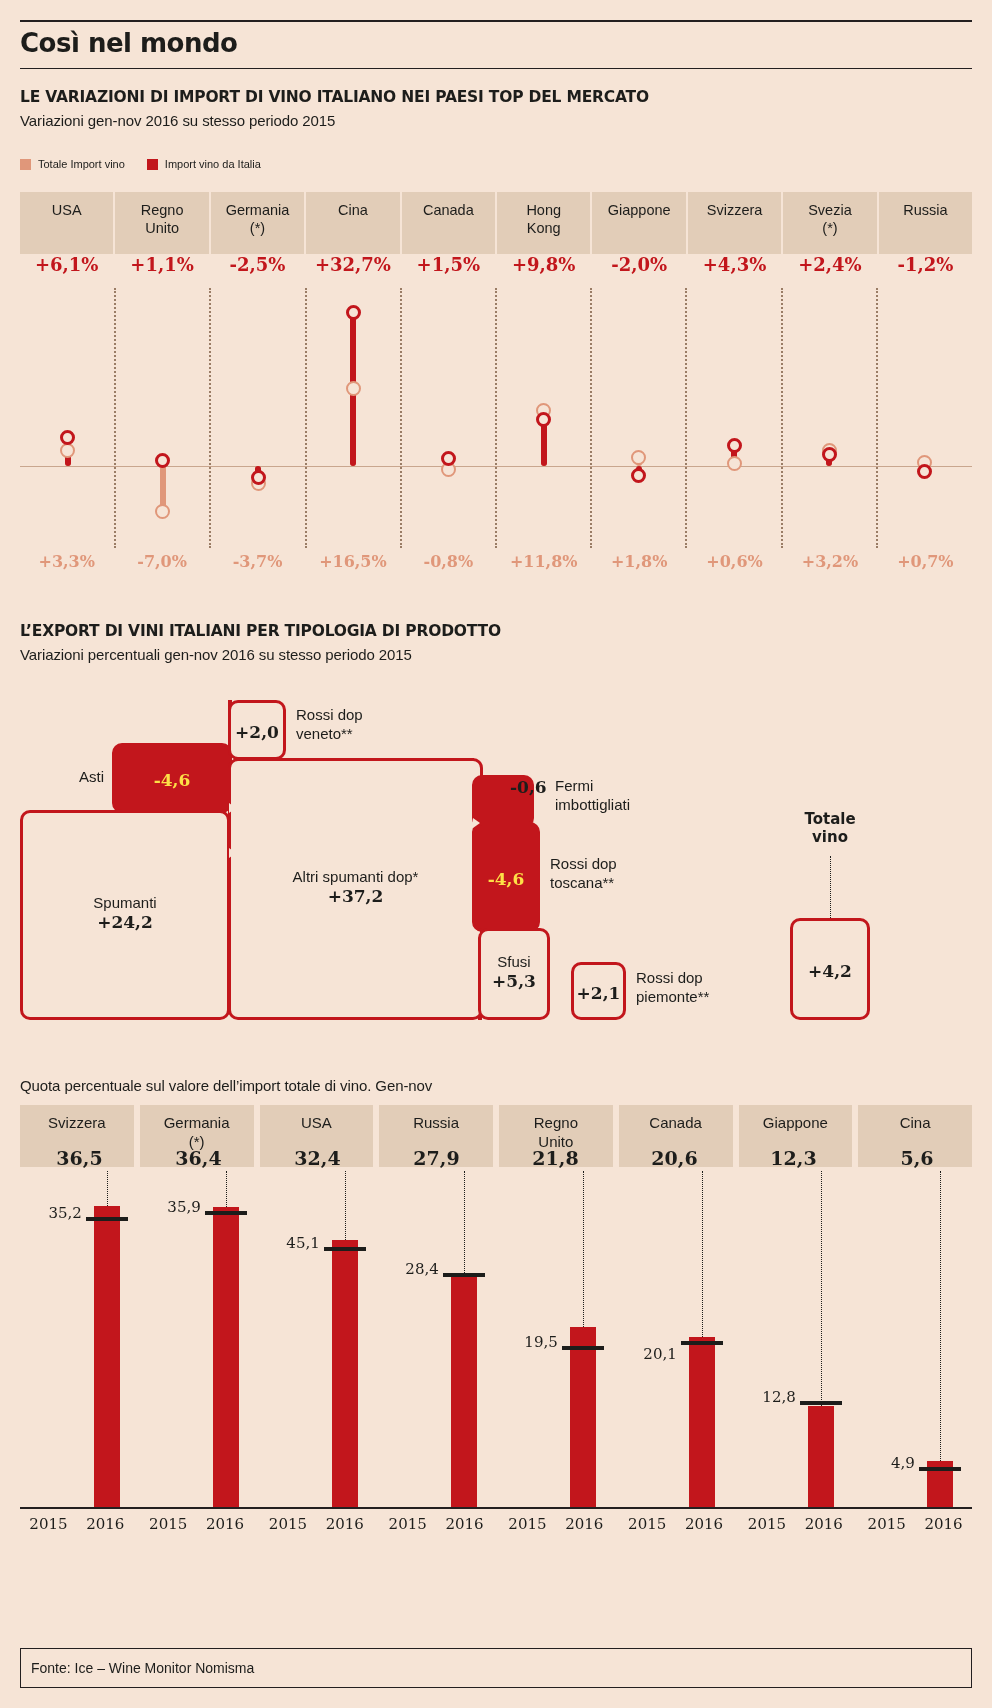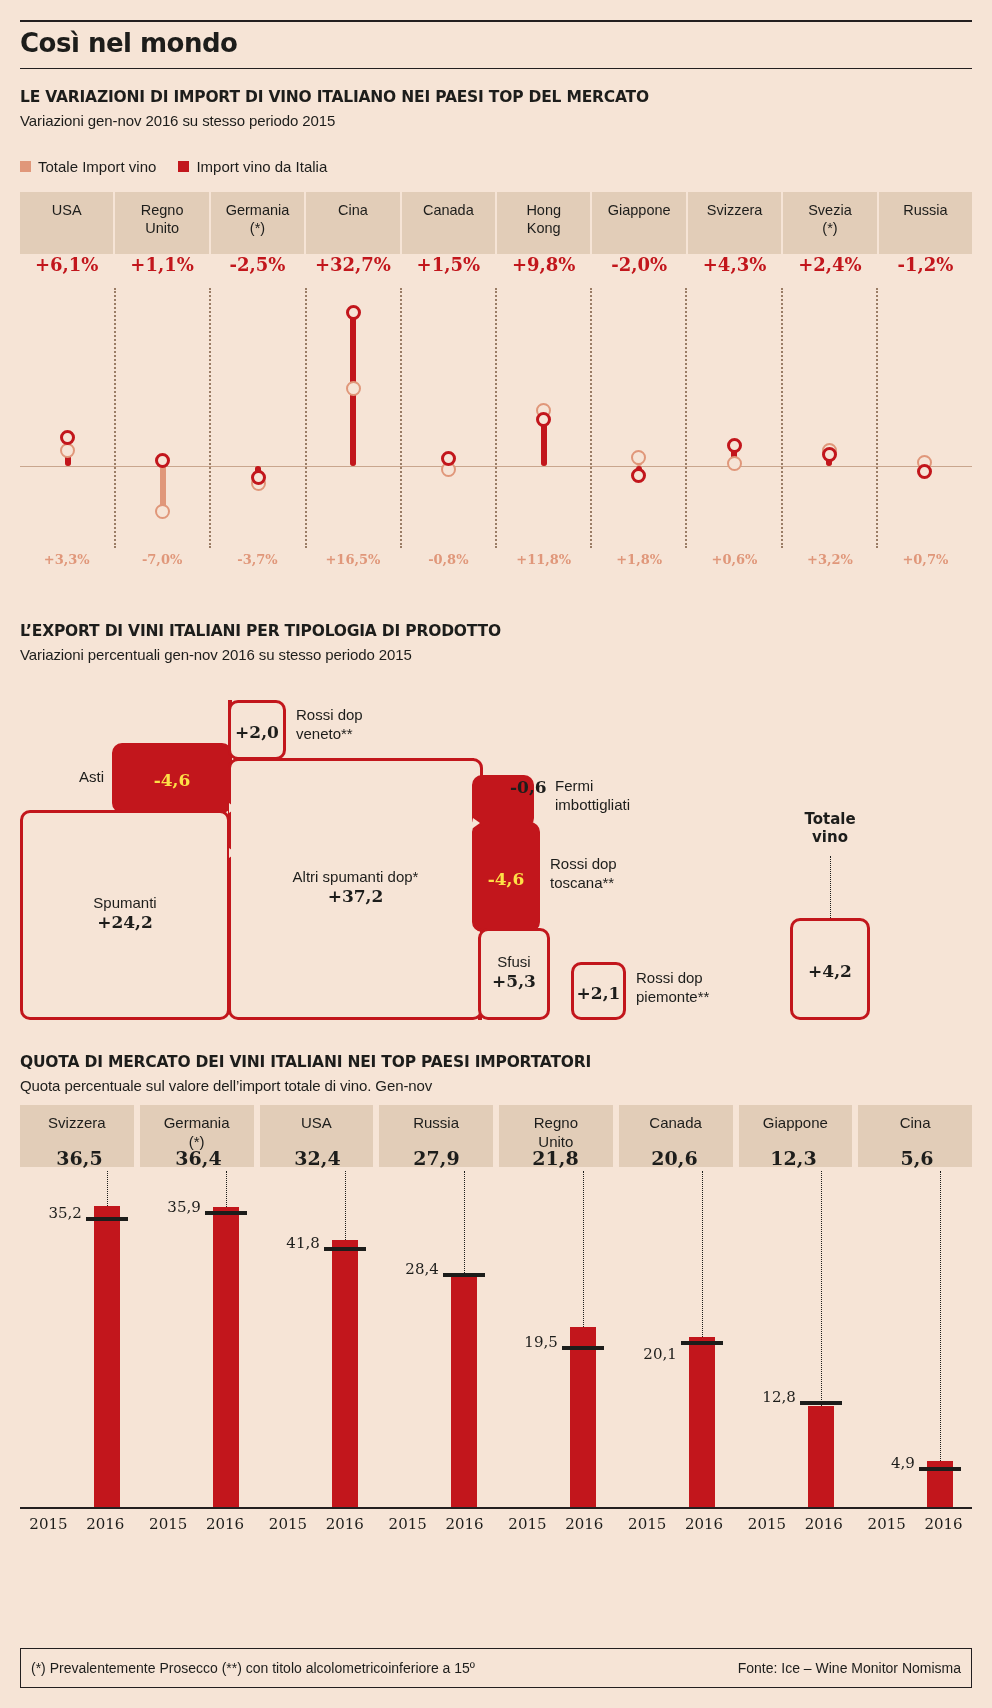--- a/index.html
+++ b/index.html
@@ -19,21 +19,21 @@
   .hdr-rule-bot{position:absolute;left:20px;top:68px;width:952px;height:1px;background:#231f20;}
 
   
   .sec-title{font-family:"DejaVu Sans",sans-serif;font-weight:bold;font-size:15.5px;letter-spacing:-0.2px;}
   .sec-sub{font-family:"Liberation Sans",sans-serif;font-size:15px;letter-spacing:-0.1px;}
 
   .s1-title{position:absolute;left:20px;top:88px;}
   .s1-sub{position:absolute;left:20px;top:112px;}
 
   
-  .legend{position:absolute;left:20px;top:158px;display:flex;align-items:center;gap:8px;font-size:15px;}
+  .legend{position:absolute;left:20px;top:158px;display:flex;align-items:center;gap:8px;font-size:11px;}
   .legend .item{display:flex;align-items:center;gap:7px;margin-right:14px;}
   .sw{width:11px;height:11px;display:inline-block;}
   .sw.tot{background:#e0977a;}
   .sw.ita{background:#c2161c;}
 
   
   #chart1{position:absolute;left:20px;top:192px;width:952px;height:400px;}
   .c1-headrow{position:absolute;left:0;top:0;width:952px;height:62px;display:flex;}
   .c1-head{flex:1 1 0;background:#e2cdb8;margin-right:2px;display:flex;align-items:flex-start;justify-content:center;padding-top:9px;box-sizing:border-box;}
   .c1-head:last-child{margin-right:0;}
@@ -48,21 +48,21 @@
   .c1-zero{position:absolute;left:0;top:178px;width:952px;height:1px;background:#c9a68e;}
 
   .stem{position:absolute;width:6px;border-radius:3px;}
   .stem.tot{background:#e0977a;}
   .stem.ita{background:#c2161c;}
   .dot{position:absolute;width:15px;height:15px;border-radius:50%;box-sizing:border-box;background:#f6e4d6;}
   .dot.tot{border:2.5px solid #e0977a;}
   .dot.ita{border:3px solid #c2161c;}
 
   .c1-botrow{position:absolute;left:0;top:360px;width:952px;height:32px;display:flex;}
-  .c1-bval{flex:1 1 0;margin-right:2px;text-align:center;font-family:"DejaVu Serif",serif;font-weight:bold;font-size:13px;color:#e0977a;}
+  .c1-bval{flex:1 1 0;margin-right:2px;text-align:center;font-family:"DejaVu Serif",serif;font-weight:bold;font-size:16px;color:#e0977a;}
   .c1-bval:last-child{margin-right:0;}
 
   
   .s2-title{position:absolute;left:20px;top:622px;}
   .s2-sub{position:absolute;left:20px;top:646px;}
 
   #chart2{position:absolute;left:0;top:690px;width:992px;height:340px;}
   .wf-box{position:absolute;box-sizing:border-box;border:3.5px solid #c2161c;border-radius:10px;}
   .wf-box.pos{background:#f6e4d6;}
   .wf-box.neg{background:#c2161c;}
@@ -292,21 +292,20 @@
         </div>
       </div>
       <div class="wf-tot-lbl" style="left: 790px; top: 120px; width: 80px;">Totale<br>vino</div>
       <div class="wf-dotline" style="left: 830px; top: 166px; height: 62px;"></div>
       <div class="arrow" style="left: 229px; top: 113px;"></div>
       <div class="arrow" style="left: 229px; top: 158px;"></div>
       <div class="arrow" style="left: 473px; top: 128px;"></div>
       <div class="arrow" style="left: 473px; top: 238px;"></div>
     </div>
 
-  <div class="sec-title s3-title">QUOTA DI MERCATO DEI VINI ITALIANI NEI TOP PAESI IMPORTATORI</div>
   <div class="sec-sub s3-sub">Quota percentuale sul valore dell’import totale di vino. Gen-nov</div>
 
   <div id="chart3">
     <div class="c3-headrow" id="c3-headrow">
         <div class="c3-head">
           <span>Svizzera</span>
         </div>
         <div class="c3-head">
           <span>Germania<br>(*)</span>
         </div>
@@ -337,21 +336,21 @@
         <div class="c3-v2015" style="left: -0.22px; width: 62px; top: 26.6px;">35,2</div>
         <div class="c3-bar" style="left: 192.78px; top: 29.7px; width: 26px; height: 300.3px;"></div>
         <div class="c3-tick" style="left: 184.78px; top: 33.825px; width: 42px;"></div>
         <div class="c3-dotted" style="left: 205.78px; top: -6px; height: 35.7px;"></div>
         <div class="c3-v2016" style="left: 119px; width: 119px; top: -30px;">36,4</div>
         <div class="c3-v2015" style="left: 118.78px; width: 62px; top: 20.825px;">35,9</div>
         <div class="c3-bar" style="left: 311.78px; top: 62.7px; width: 26px; height: 267.3px;"></div>
         <div class="c3-tick" style="left: 303.78px; top: 70.125px; width: 42px;"></div>
         <div class="c3-dotted" style="left: 324.78px; top: -6px; height: 68.7px;"></div>
         <div class="c3-v2016" style="left: 238px; width: 119px; top: -30px;">32,4</div>
-        <div class="c3-v2015" style="left: 237.78px; width: 62px; top: 57.125px;">41,8</div>
+        <div class="c3-v2015" style="left: 237.78px; width: 62px; top: 57.125px;">45,1</div>
         <div class="c3-bar" style="left: 430.78px; top: 99.825px; width: 26px; height: 230.175px;"></div>
         <div class="c3-tick" style="left: 422.78px; top: 95.7px; width: 42px;"></div>
         <div class="c3-dotted" style="left: 443.78px; top: -6px; height: 105.825px;"></div>
         <div class="c3-v2016" style="left: 357px; width: 119px; top: -30px;">27,9</div>
         <div class="c3-v2015" style="left: 356.78px; width: 62px; top: 82.7px;">28,4</div>
         <div class="c3-bar" style="left: 549.78px; top: 150.15px; width: 26px; height: 179.85px;"></div>
         <div class="c3-tick" style="left: 541.78px; top: 169.125px; width: 42px;"></div>
         <div class="c3-dotted" style="left: 562.78px; top: -6px; height: 156.15px;"></div>
         <div class="c3-v2016" style="left: 476px; width: 119px; top: -30px;">21,8</div>
         <div class="c3-v2015" style="left: 475.78px; width: 62px; top: 156.125px;">19,5</div>
@@ -402,17 +401,16 @@
           <span>2016</span>
         </div>
         <div class="c3-xgrp">
           <span>2015</span>
           <span>2016</span>
         </div>
       </div>
   </div>
 
   <div class="footer">
-    <span>(*) Prevalentemente Prosecco (**) con titolo alcolometricoinferiore a 15º</span>
     <span>Fonte: Ice – Wine Monitor Nomisma</span>
   </div>
 
 </div>
 
 </body></html>

